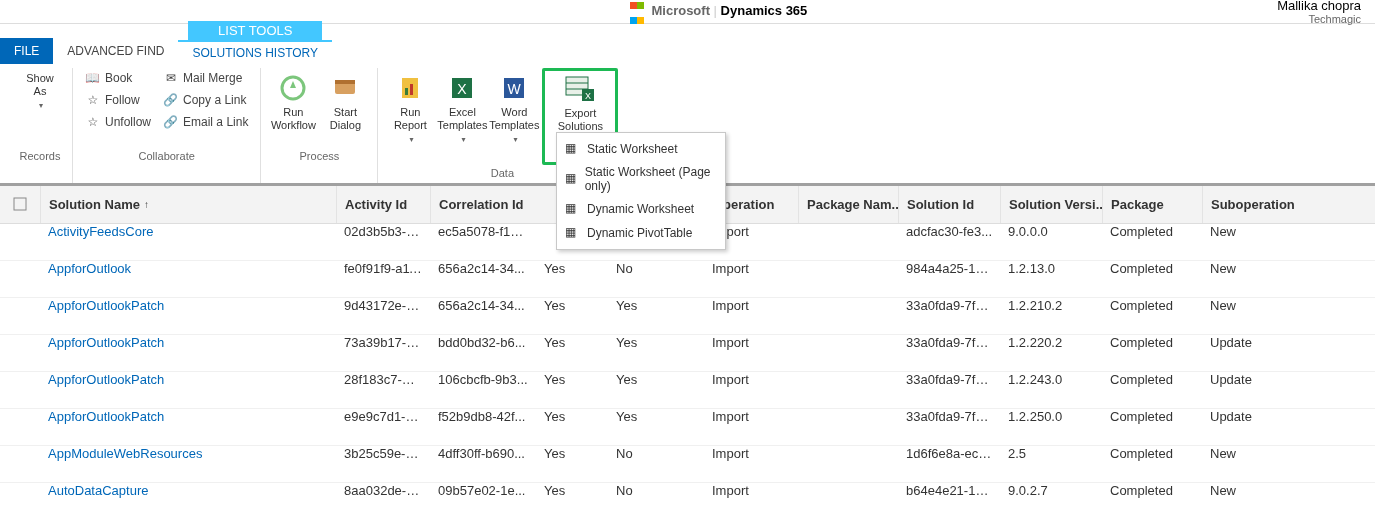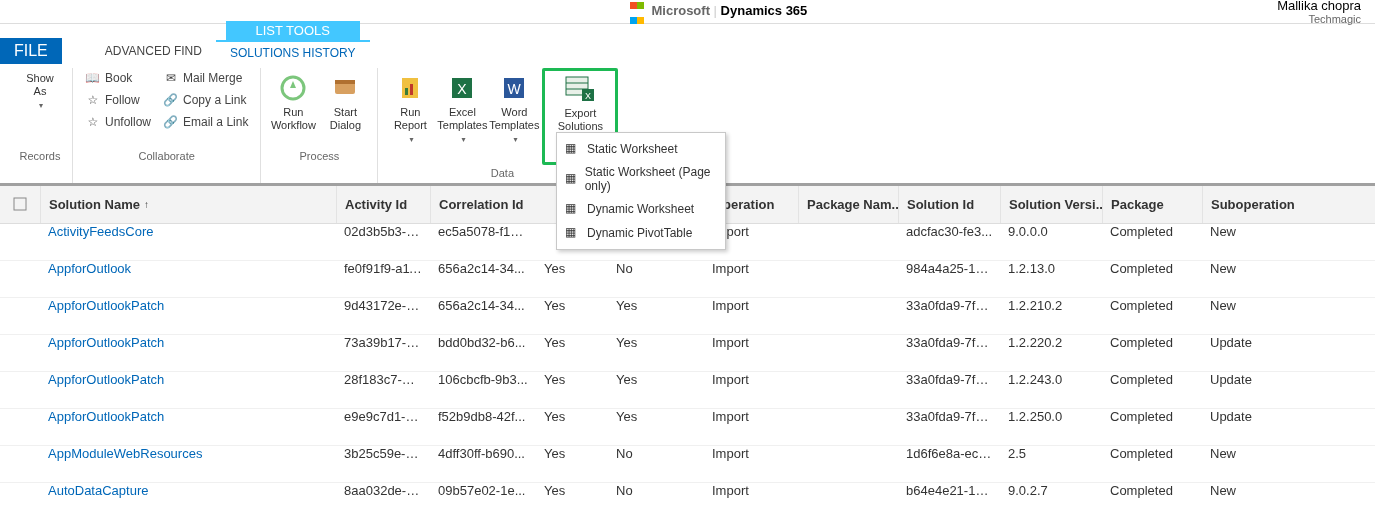--- a/index.html
+++ b/index.html
@@ -9,22 +9,22 @@
   .topbar { display: flex; align-items: center; height: 24px; border-bottom: 1px solid #ddd; }
   .topbar-center { flex: 1; text-align: center; font-size: 13px; }
   .ms-logo { display: inline-block; vertical-align: middle; }
   .ms-sq { display:inline-block; width:7px; height:7px; margin:0; }
   .topbar-right { text-align: right; padding-right: 14px; }
   .topbar-right .user { font-size: 13px; color: #000; }
   .topbar-right .org { font-size: 11px; color: #666; }
   
   
   .tabstrip { display: flex; align-items: flex-end; height: 40px; background: #fff; }
-  .tab-file { background: #0067b8; color: #fff; padding: 4px 14px; font-size: 16px; height: 26px; display:flex; align-items:center; }
-  .tab-adv { padding: 6px 14px; font-size: 12px; color: #444; height: 26px; display:flex; align-items:center;margin-left:29px;}
+  .tab-file { background: #0067b8; color: #fff; padding: 4px 14px; font-size: 12px; height: 26px; display:flex; align-items:center; }
+  .tab-adv { padding: 6px 14px; font-size: 12px; color: #444; height: 26px; display:flex; align-items:center;}
   .tab-context { display:flex; flex-direction:column; align-items:center; }
   .tab-context-top { background: #43c7ff; color: #fff; font-size: 13px; padding: 2px 30px; }
   .tab-context-bottom { background:#fff; color:#0067b8; border-top:2px solid #43c7ff; padding:4px 14px; font-size:12px;}
   
   
   .ribbon { display: flex; border-bottom: 3px solid #a0a0a0; padding: 4px 8px 0 8px; }
   .rg { display:flex; flex-direction:column; align-items:center; padding: 0 8px; border-right:1px solid #e0e0e0; }
   .rg:last-child{border-right:none;}
   .rg-body { display:flex; align-items:flex-start; gap:4px; min-height:80px;}
   .rg-label { font-size:11px; color:#666; padding:2px 0 4px 0;}

